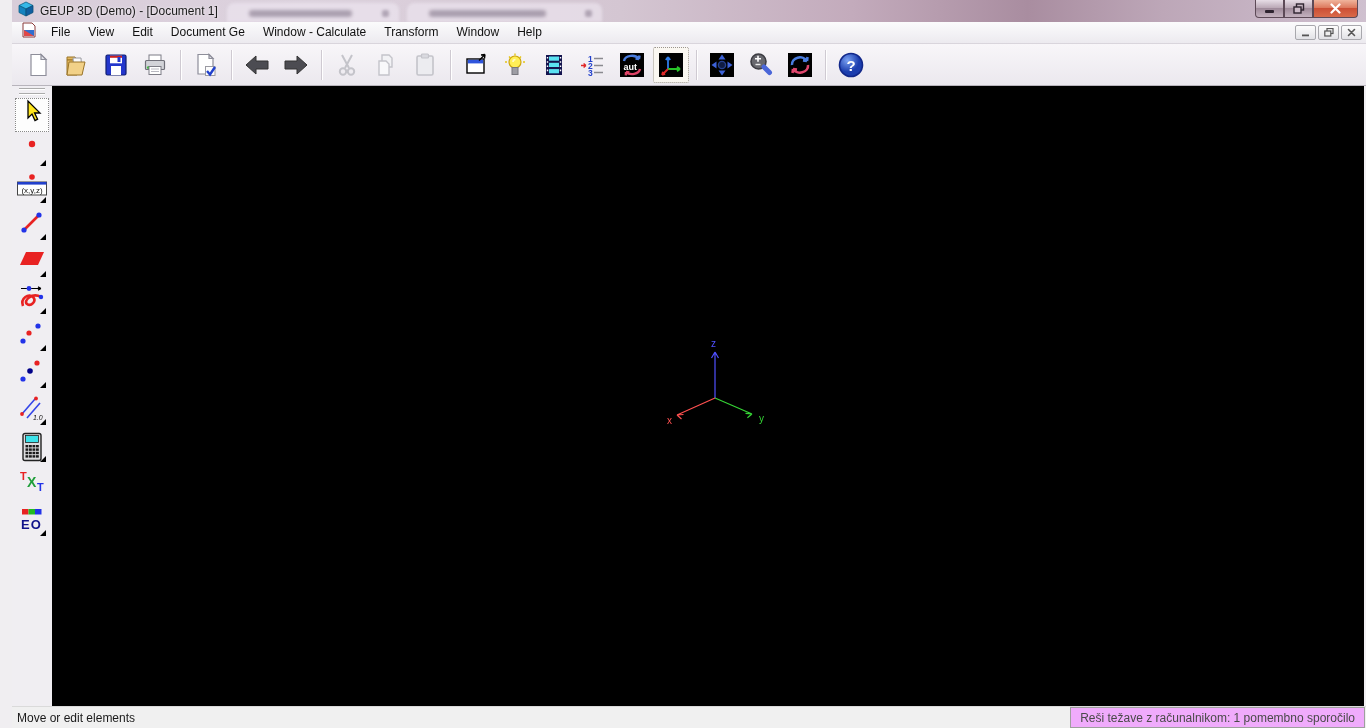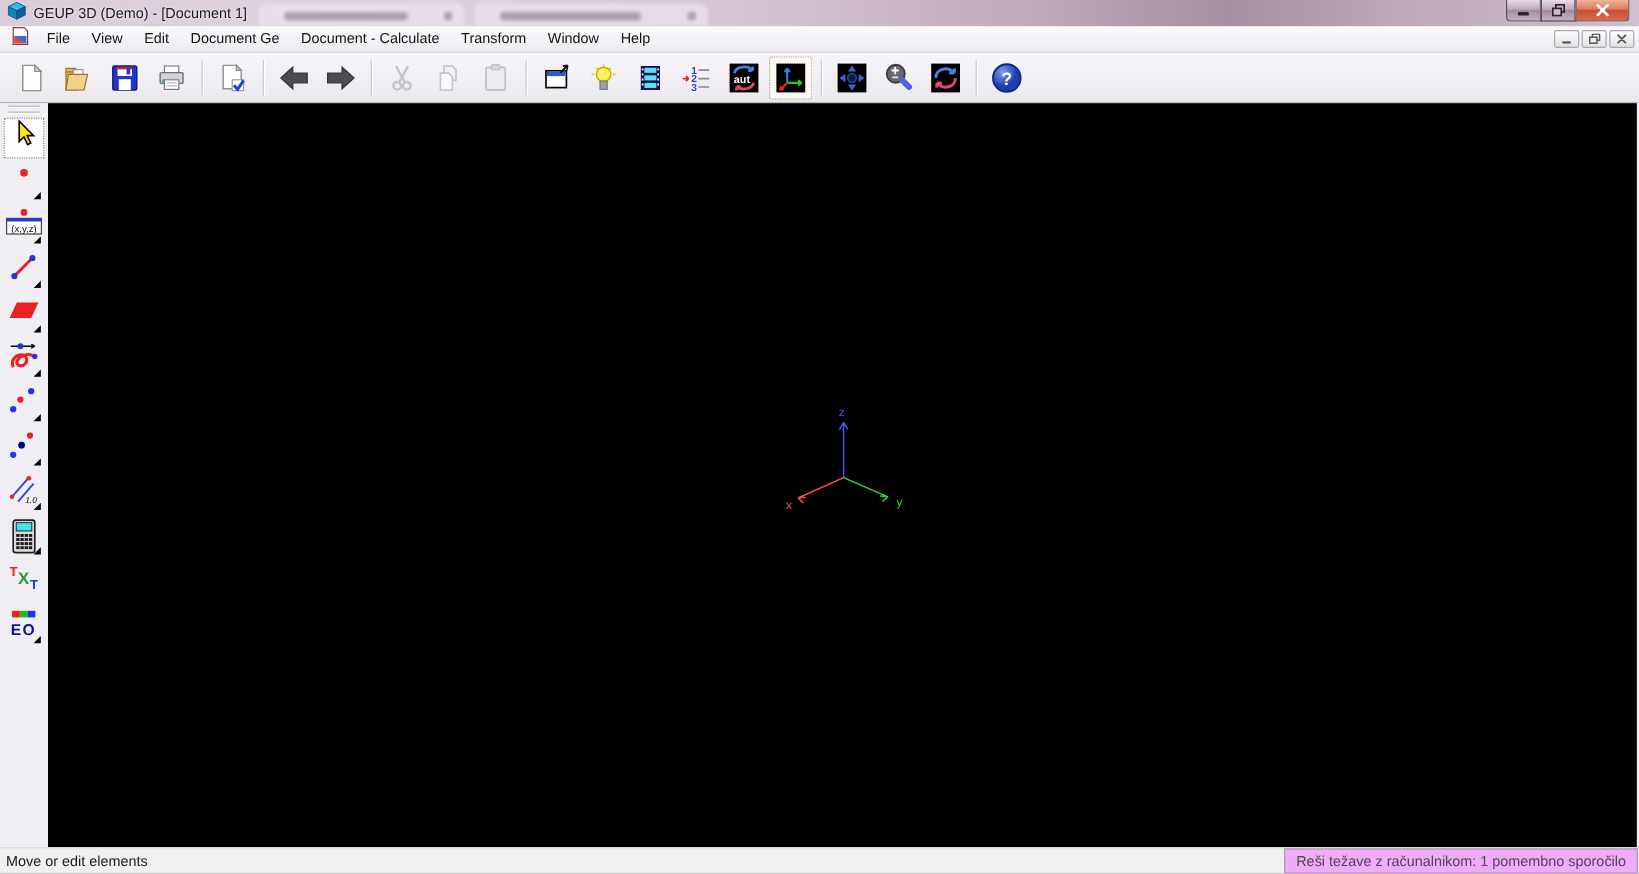--- a/index.html
+++ b/index.html
@@ -1,17 +1,17 @@
 <!DOCTYPE html>
 <html><head>
 <meta charset="utf-8">
 <style>
   * { margin:0; padding:0; box-sizing:border-box; }
   html,body { width:1366px; height:728px; overflow:hidden; font-family:"Liberation Sans", sans-serif; }
-  .window { position:relative; width:1366px; height:728px; background:#f0eef1; }
+  .window { position:relative; width:1366px; height:728px; background:#f0eef1;padding-left:12px; }
 
   
   .titlebar { position:relative; height:22px;
     background:linear-gradient(to right,#d8cdd9 0%,#ddd2de 22%,#d4c6d2 45%,#c3abbc 62%,#a98da0 75%,#bda7b8 85%,#cfc0cf 100%);
     overflow:hidden; }
   .bg-tab { position:absolute; top:3px; height:19px; border-radius:7px 7px 0 0;
     background:rgba(238,231,241,0.6); filter:blur(1.5px); }
   .bg-tab .tab-text { position:absolute; top:7px; left:22px; height:7px; width:60%;
     background:rgba(95,82,105,0.45); border-radius:3px; filter:blur(1px); }
   .bg-tab .tab-x { position:absolute; top:7px; right:10px; width:7px; height:7px;
@@ -113,21 +113,21 @@
       <svg width="16" height="16" viewBox="0 0 16 16">
         <path d="M2 1 h9 l3 3 v11 h-12 z" fill="#ffffff" stroke="#8a3a3a" stroke-width="1"></path>
         <path d="M3 8 h10 v6 h-10 z" fill="#2f6fd0"></path>
         <path d="M3 8 l10 6 h-10 z" fill="#e04848"></path>
       </svg>
     </span>
     <span class="menu-item">File</span>
     <span class="menu-item">View</span>
     <span class="menu-item">Edit</span>
     <span class="menu-item">Document Ge</span>
-    <span class="menu-item">Document - Calculate</span>
+    <span class="menu-item">Window - Calculate</span>
     <span class="menu-item">Transform</span>
     <span class="menu-item">Window</span>
     <span class="menu-item">Help</span>
     <div class="child-controls">
       <div class="cbtn">
         <svg width="9" height="9" viewBox="0 0 9 9">
             <rect x="1" y="6.5" width="7" height="1.8" fill="#555"></rect>
           </svg>
       </div>
       <div class="cbtn">

